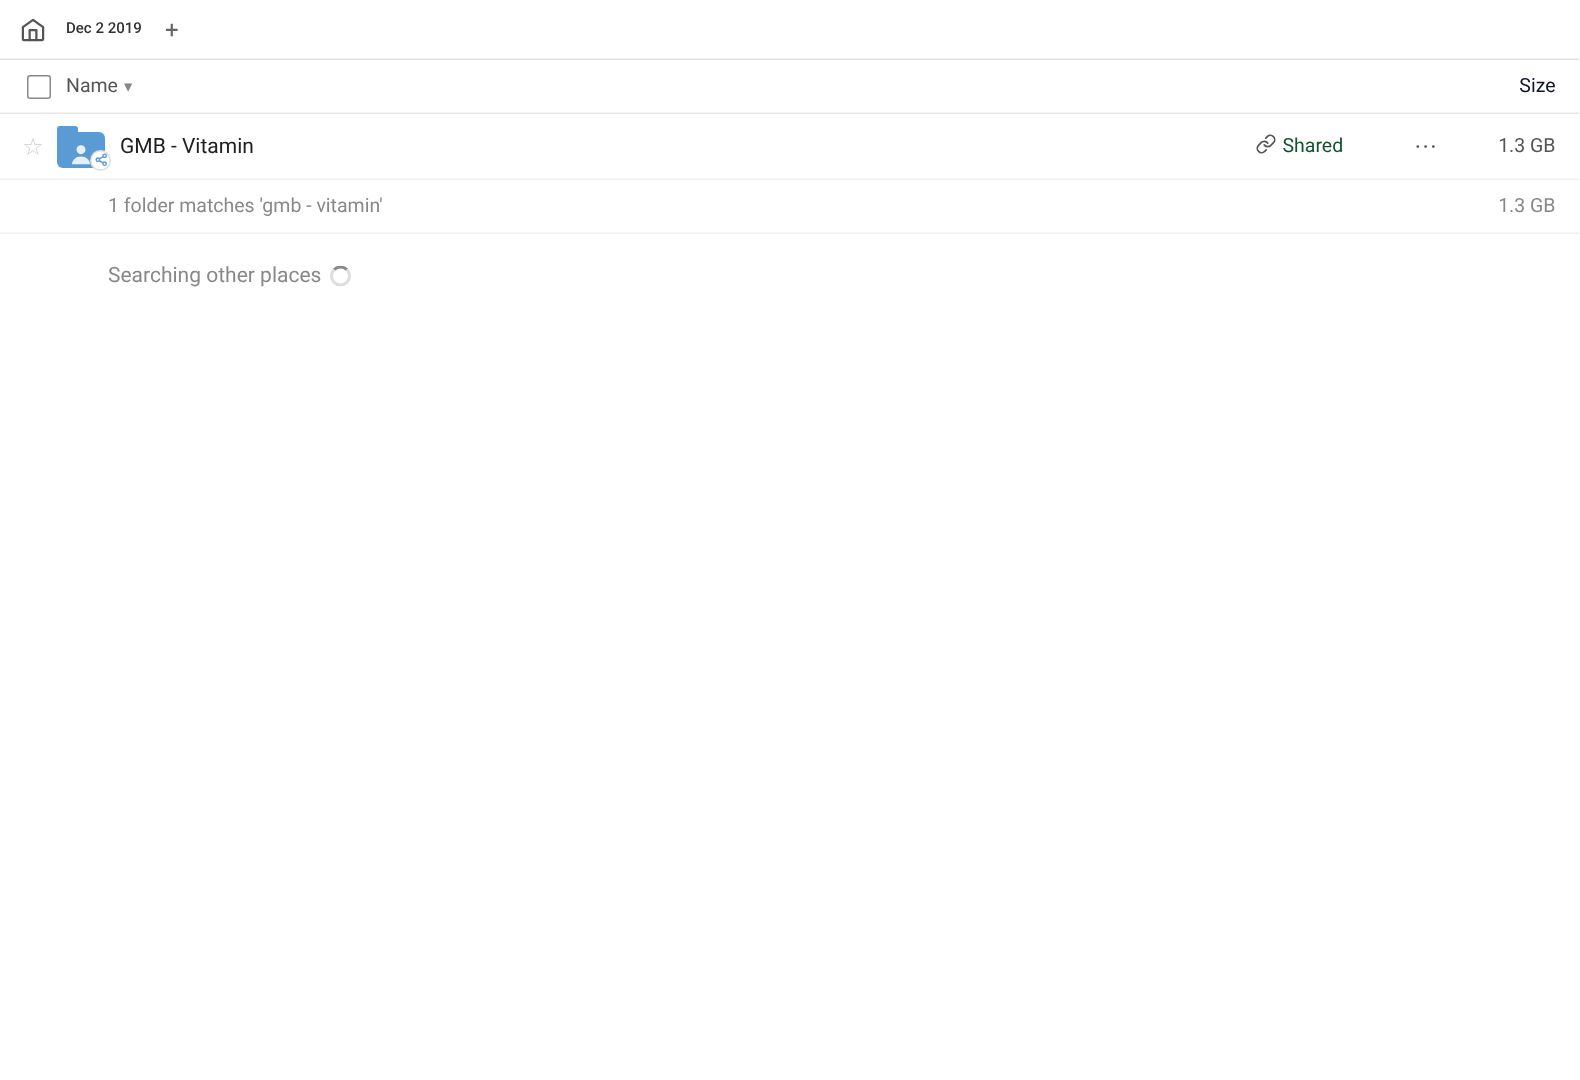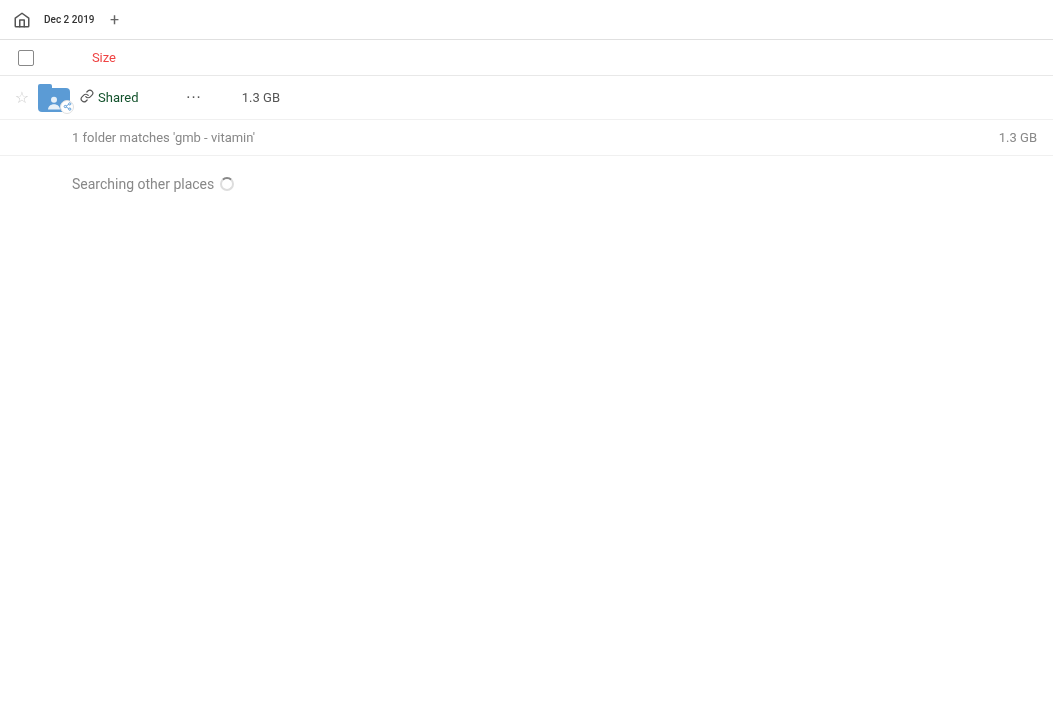--- a/index.html
+++ b/index.html
@@ -89,21 +89,21 @@
       cursor: pointer;
       flex: 1;
     }
 
     .name-col-header .chevron {
       font-size: 11px;
       color: #888;
     }
 
     .size-col-header {
-      color: #ef4444;
+      color: #0f172a;
       font-size: 13px;
       text-align: right;
       padding-right: 8px;
       min-width: 80px;
     }
 
     
     .file-row {
       display: flex;
       align-items: center;
@@ -286,20 +286,24 @@
       <path d="M9 21V12h6v9"></path>
     </svg>
   </div>
   <span class="breadcrumb-label">Dec 2 2019</span>
   <div class="add-tab-btn">+</div>
 </div>
 
 <div class="column-headers">
   <div class="checkbox-area">
     <div class="checkbox"></div>
+  </div>
+  <div class="name-col-header">
+    <span>Name</span>
+    <span class="chevron">▾</span>
   </div>
   <div class="size-col-header">Size</div>
 </div>
 
 <div class="file-row">
   <div class="star-btn">
     <span>☆</span>
   </div>
   <div class="file-icon">
     <div class="folder-shared-icon">
@@ -315,20 +319,21 @@
         <svg width="9" height="9" viewBox="0 0 24 24" fill="none" stroke="#5b9bd5" stroke-width="2.5">
           <circle cx="18" cy="5" r="3"></circle>
           <circle cx="6" cy="12" r="3"></circle>
           <circle cx="18" cy="19" r="3"></circle>
           <line x1="8.59" y1="13.51" x2="15.42" y2="17.49"></line>
           <line x1="15.41" y1="6.51" x2="8.59" y2="10.49"></line>
         </svg>
       </div>
     </div>
   </div>
+  <span class="file-name">GMB - Vitamin</span>
 
   <div class="shared-label-area">
     <span class="link-icon">
       <svg width="14" height="14" viewBox="0 0 24 24" fill="none" stroke="#555" stroke-width="2" stroke-linecap="round">
         <path d="M10 13a5 5 0 007.54.54l3-3a5 5 0 00-7.07-7.07l-1.72 1.71"></path>
         <path d="M14 11a5 5 0 00-7.54-.54l-3 3a5 5 0 007.07 7.07l1.71-1.71"></path>
       </svg>
     </span>
     <span>Shared</span>
   </div>

